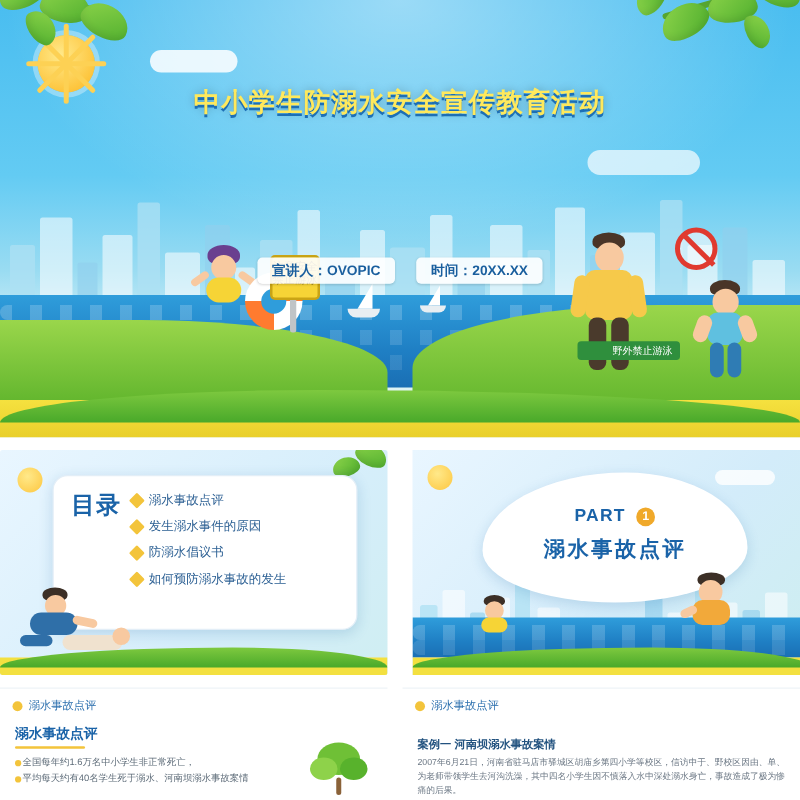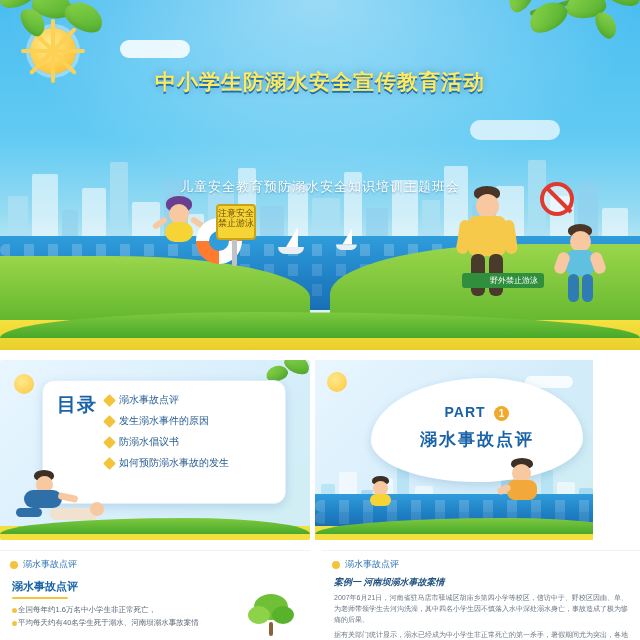--- a/index.html
+++ b/index.html
@@ -185,21 +185,21 @@
     font-size:10px; color:#2b5f93;
   }
   .diamond {
     width:9px; height:9px; background:#f3c43b; transform:rotate(45deg); border-radius:1px; flex:0 0 auto;
   }
   .s2-strip-y { position:absolute; left:0; bottom:0; width:310px; height:14px; background:#f3e040; }
   .s2-strip-g { position:absolute; left:0; bottom:6px; width:310px; height:16px; background:linear-gradient(#7ec93f,#4aa92a); border-radius:60% 40% 0 0/100% 100% 0 0;}
 
   
   .slide3 {
-    position:absolute; left:315px; top:360px; width:278px; height:180px;
+    position:absolute; left:330px; top:360px; width:310px; height:180px;
     background:linear-gradient(135deg,#e9f6ff,#d3ecfa 60%,#cdeef0);
     overflow:hidden;
   }
   .bubble {
     position:absolute; left:56px; top:18px; width:212px; height:104px;
     background:#fff; border-radius:54% 46% 50% 50%/60% 58% 42% 40%;
     box-shadow:0 3px 10px rgba(30,100,160,.18);
   }
   .bubble .part-row {
     position:absolute; left:0; top:26px; width:100%; text-align:center;
@@ -236,21 +236,21 @@
   }
   .sm-title-underline {
     margin:3px 0 0 12px; width:56px; height:2px; background:#f3c43b; border-radius:1px;
   }
   .bullets { margin:5px 0 0 12px; }
   .bullet {
     display:flex; gap:1px; align-items:flex-start;
     font-size:7.5px; color:#5d6b78; line-height:1.5; margin-bottom:2px;
   }
   .bullet .bd { width:5px; height:5px; border-radius:50%; background:#f3c43b; margin-top:4px; flex:0 0 auto;}
-  .case-title { margin:5px 0 0 12px; font-size:9px; font-weight:bold; color:#22527f;font-style:italic; }
+  .case-title { margin:18px 0 0 12px; font-size:9px; font-weight:bold; color:#22527f; }
   .para {
     margin:4px 12px 0 12px; font-size:7px; color:#6b7784; line-height:1.55; text-align:justify;
   }
 
   
   .tree { position:absolute; }
   .tree .crown { position:absolute; border-radius:50%; background:#6fc036; }
   .tree .trunk { position:absolute; width:4px; background:#8a6239; border-radius:2px; }
 </style>
 </head>
@@ -364,21 +364,24 @@
       <div class="limb" style="left:38px; top:28px; width:12px; height:22px; background:#f8c9a0; transform:rotate(-20deg);"></div>
       <div class="limb" style="left:14px; top:50px; width:11px; height:28px; background:#2f7cb4;"></div>
       <div class="limb" style="left:28px; top:50px; width:11px; height:28px; background:#2f7cb4;"></div>
     </div>
     <div class="greenbtn" style="right:96px; bottom:62px;padding-left:28px;">野外禁止游泳</div>
 
     <div class="yellow-strip"></div>
     <div class="green-strip"></div>
 
     <div class="cover-top-title">中小学生防溺水安全宣传教育活动</div>
-    <div class="cover-sub">儿童安全教育预防溺水安全知识培训主题班会</div>
+    <div class="cover-meta">
+      <span class="chip">宣讲人：OVOPIC</span>
+      <span class="chip">时间：20XX.XX</span>
+    </div>
   </div>
 
   <div class="slide2">
     <div class="mini-sun" style="left:14px; top:14px;"></div>
     <div class="leafcluster" style="right:-4px; top:-8px;">
       <div class="leaf" style="right:4px; top:4px; width:26px; height:17px; transform:rotate(25deg);"></div>
       <div class="leaf" style="right:26px; top:14px; width:22px; height:15px; transform:rotate(-15deg);"></div>
     </div>
 
     <div class="toc-card">

